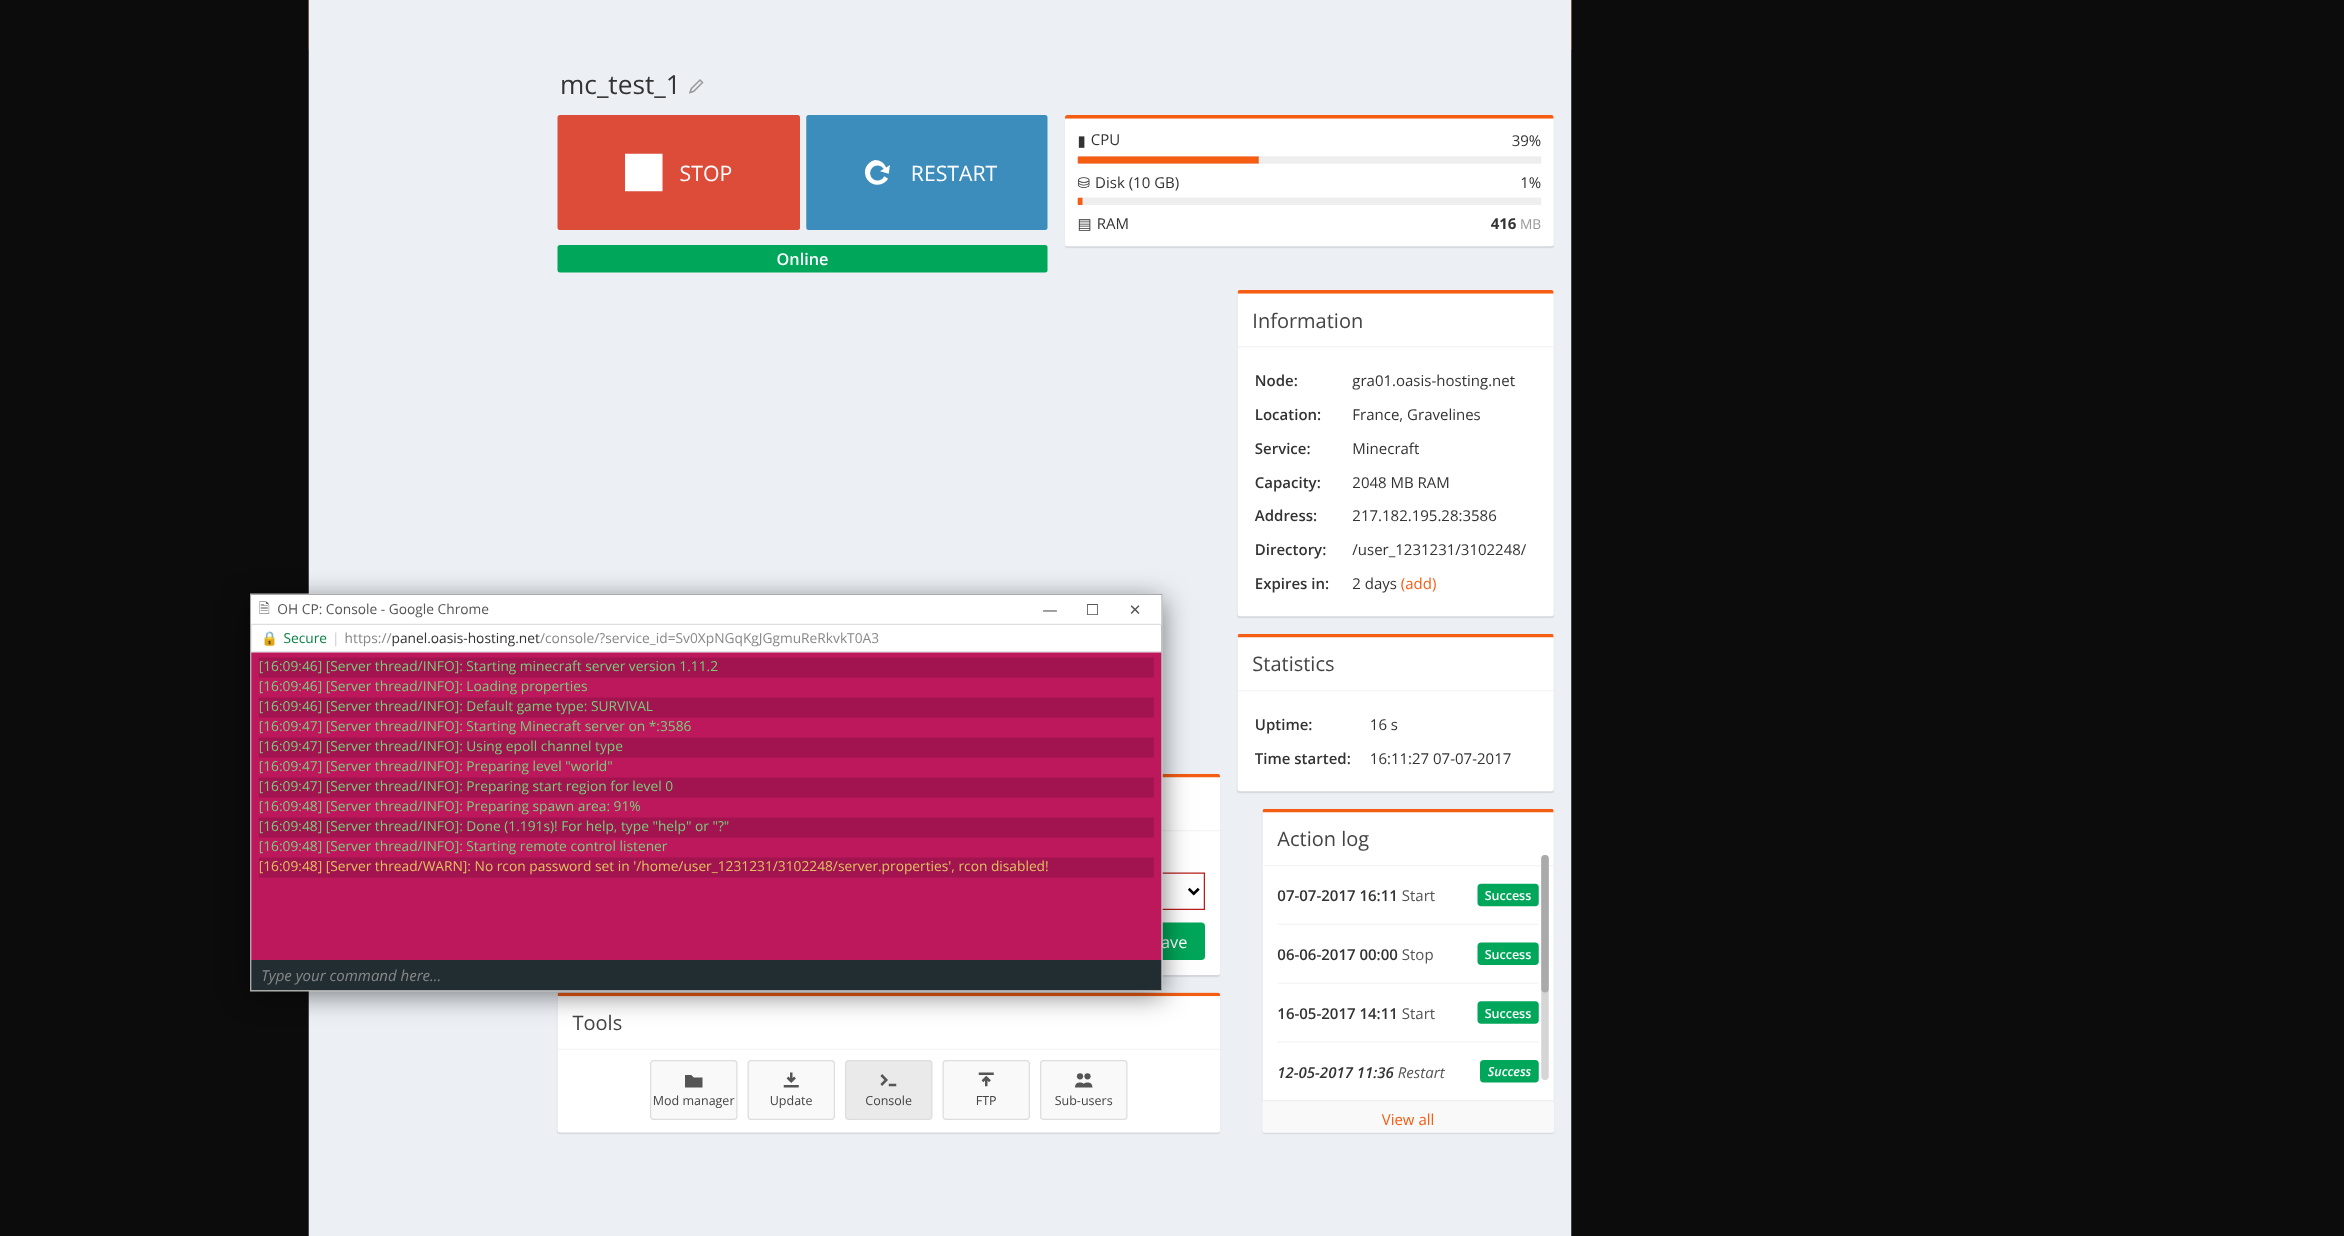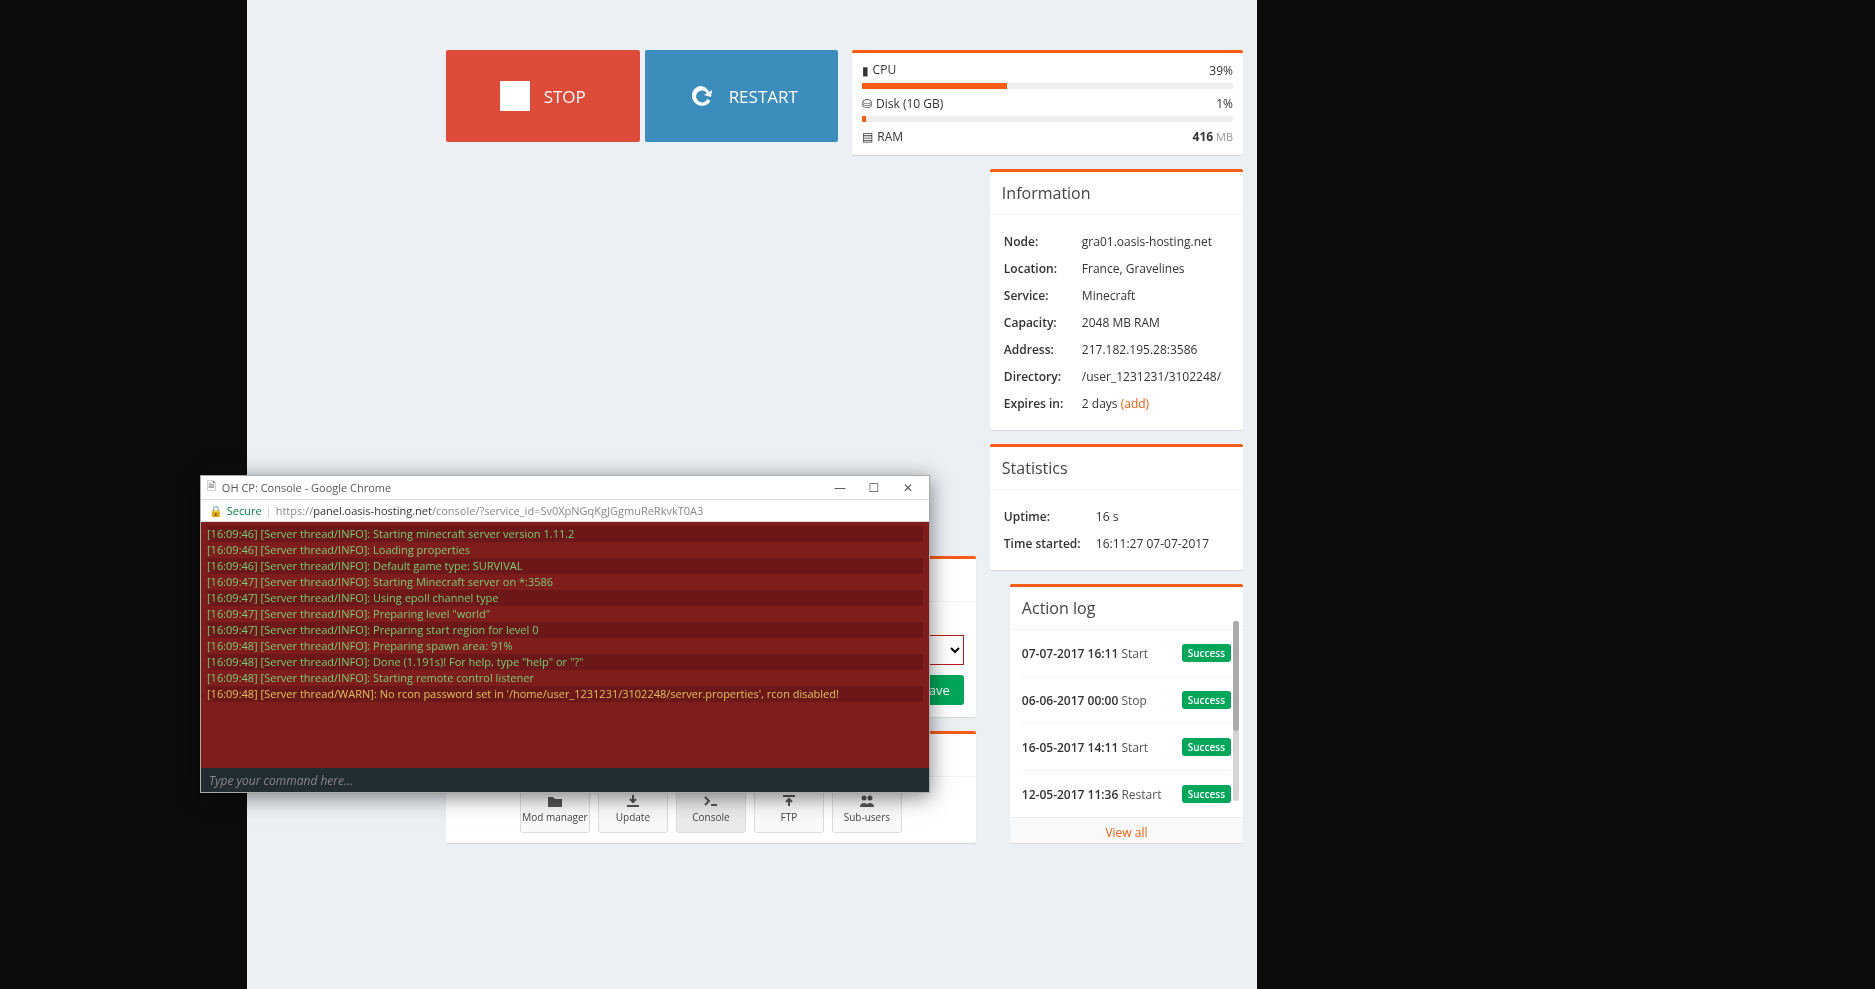--- a/index.html
+++ b/index.html
@@ -50,42 +50,42 @@
 .tool { width: 70px; height: 48px; border: 1px solid #ddd; border-radius: 3px; display: flex; flex-direction: column; align-items: center; justify-content: center; gap: 2px; font-size: 10px; color: #444; background: #f9f9f9; cursor: pointer; }
 .tool.active { background: #eaeaea; }
 .tool .ico { font-size: 16px; color: #555; }
 
 .info-table { width: 100%; font-size: 12px; }
 .info-table td { padding: 4px 0; vertical-align: top; }
 .info-table td:first-child { font-weight: 600; color: #333; width: 76px; }
 .link { color: #f55d13; cursor: pointer; }
 
 .log-item { display: flex; justify-content: space-between; align-items: center; padding: 14px 0; border-bottom: 1px solid #f4f4f4; font-size: 12px; }
-.log-item:last-child { border-bottom: none; }
+.log-item:last-child { border-bottom: none; font-style: italic; }
 .log-time { color: #333; font-weight: 600; }
 .log-act { color: #555; font-weight: 400; }
 .badge { background: #00a65a; color: #fff; font-size: 10px; padding: 2px 6px; border-radius: 3px; font-weight: 600; }
 .view-all { display: block; text-align: center; color: #f55d13; font-size: 12px; padding: 6px 0 2px; background: #f9f9f9; border-top: 1px solid #eee; }
 .scroll-ind { width: 6px; background: #d5d5d5; height: 180px; float: right; border-radius: 3px; position: absolute; right: 4px; top: 34px; }
 .scroll-thumb { width: 6px; background: #aaa; height: 110px; border-radius: 3px; }
 
 
 .popup { position: absolute; left: 200px; top: 475px; width: 730px; height: 318px; background: #fff; box-shadow: 0 4px 20px rgba(0,0,0,0.5); border: 1px solid #aaa; display: flex; flex-direction: column; z-index: 100; }
 .popup-title { height: 24px; display: flex; align-items: center; padding: 0 6px; font-size: 11px; color: #555; border-bottom: 1px solid #ddd; background: #fff; }
 .popup-title .doc { margin-right: 6px; }
 .popup-title .winbtns { margin-left: auto; display: flex; gap: 4px; align-items: center; }
 .winbtn { width: 30px; height: 20px; display: flex; align-items: center; justify-content: center; font-size: 12px; color: #555; }
 .url-bar { height: 22px; display: flex; align-items: center; padding: 0 8px; font-size: 11px; color: #333; border-bottom: 1px solid #ddd; gap: 4px; }
 .lock { color: #0b8043; font-size: 11px; }
 .secure { color: #0b8043; font-size: 11px; }
 .url-sep { color: #ccc; }
 .url { color: #333; }
 .url .dom { color: #333; }
 .url .path { color: #888; text-align: right; }
-.console { flex: 1; background: #7f1d1d; color: #7acc7a; font-family: 'Courier New', monospace; font-size: 11px; padding: 4px 6px; overflow: hidden; line-height: 16px; position: relative; }
+.console { flex: 1; background: #be185d; color: #7acc7a; font-family: 'Courier New', monospace; font-size: 11px; padding: 4px 6px; overflow: hidden; line-height: 16px; position: relative; }
 .console .line:nth-child(odd) { background: rgba(0,0,0,0.15); }
 .console .warn { color: #e0c060; }
 .cmd-input { height: 24px; background: #222d32; color: #888; font-size: 12px; padding: 0 8px; display: flex; align-items: center; font-style: italic; }
 
 svg { display: block; }
 .action-box { position: relative; margin-left: 20px; }
 .action-body { padding: 0 12px; max-height: 200px; overflow: hidden; }
 </style>
 </head>
 <body>
@@ -172,37 +172,46 @@
         <svg width="14" height="12" viewBox="0 0 14 12">
           <path d="M6 1H1v10h5M4 6h9M10 3l3 3-3 3" stroke="#b8c7ce" fill="none" stroke-width="1.5"></path>
         </svg>
       </span>
     <span>Sign out</span>
   </a>
 </div>
 
 <div class="app">
   <div class="content">
+    <div class="page-title">
+      <span>mc_test_1</span>
+      <span style="display:inline-block;vertical-align:middle;">
+        <svg width="14" height="14" viewBox="0 0 14 14">
+            <path d="M2 12l1-3 7-7 2 2-7 7-3 1z" fill="none" stroke="#999" stroke-width="1.2"></path>
+          </svg>
+      </span>
+    </div>
 
     <div class="row">
       <div style="display:flex;flex-direction:column;gap:6px;width:392px;">
         <div class="btns">
           <div class="big-btn stop">
             <span class="stop-icon"></span>
             <span>STOP</span>
           </div>
           <div class="big-btn restart">
             <span>
                 <svg width="30" height="30" viewBox="0 0 30 30">
                   <path d="M15 5a10 10 0 0 1 9 6l3-2-1 7-7-2 3-2a6 6 0 1 0 .5 6l3 2A10 10 0 1 1 15 5z" fill="#fff"></path>
                 </svg>
               </span>
             <span>RESTART</span>
           </div>
         </div>
+        <div class="status-bar">Online</div>
       </div>
 
       <div class="stats-mini" style="flex:1">
         <div class="stat-row">
           <span><span style="display:inline-block;vertical-align:middle;margin-right:4px;">▮</span><span>CPU</span></span>
           <span>39%</span>
         </div>
         <div class="prog">
             <div class="prog-bar" style="width:39%"></div>
           </div>

